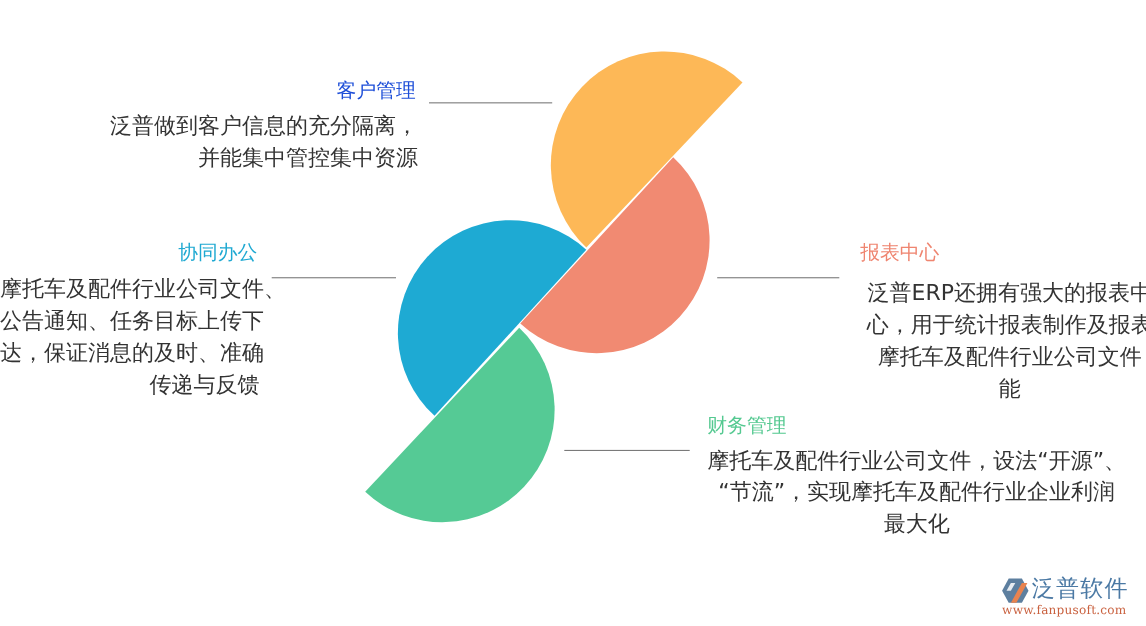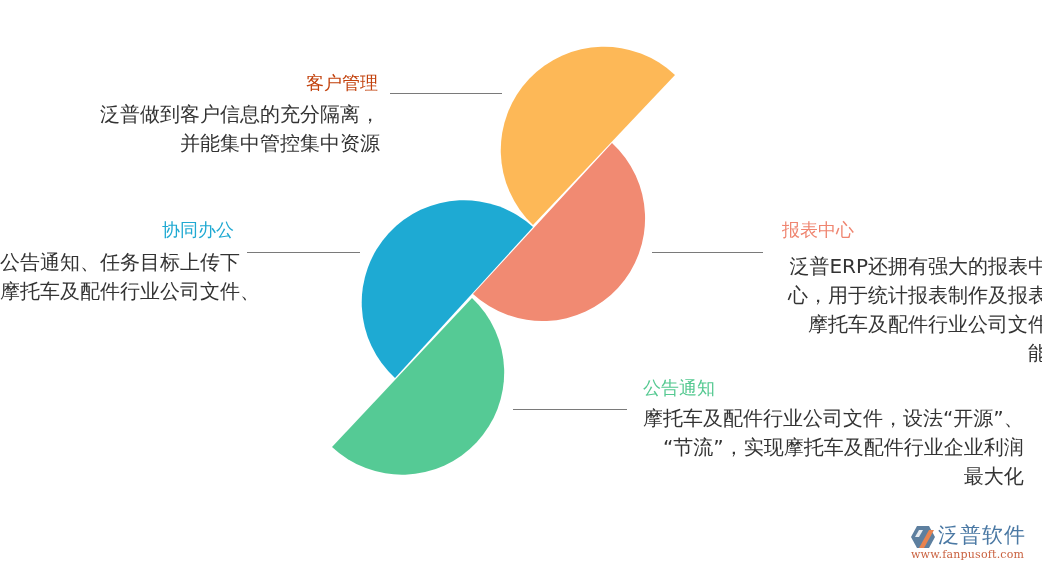--- a/index.html
+++ b/index.html
@@ -3,64 +3,66 @@
 <meta charset="utf-8">
 <style>
   html, body { margin: 0; padding: 0; background: #ffffff; }
   body { width: 1042px; height: 569px; position: relative; overflow: hidden;
          font-family: "DejaVu Sans", "Liberation Sans", sans-serif; }
   #diagram { position: absolute; left: 0; top: 0; }
   .title { position: absolute; font-size: 18px; line-height: 22px; white-space: nowrap; }
   .body { position: absolute; font-size: 20px; line-height: 29px; color: #333333; white-space: nowrap; }
   .body div { height: 29px; }
   .right { text-align: right; }
-  .left { text-align: right; }
+  .left { text-align: center; }
   .connector { position: absolute; height: 1px; background: #7a7a7a; }
   #logo { position: absolute; left: 908px; top: 520px; width: 130px; height: 44px; }
   #logo-icon { position: absolute; left: 2px; top: 4px; width: 26px; height: 26px; }
   #logo-name { position: absolute; left: 30px; top: 1px; font-size: 21px; line-height: 28px;
                letter-spacing: 1px; color: #4b79a4; white-space: nowrap; }
   #logo-url { position: absolute; left: 3px; top: 28px; font-size: 11px; line-height: 13px;
               font-family: "DejaVu Serif", "Liberation Serif", serif; color: #c9603e;
               white-space: nowrap; letter-spacing: 0.2px; }
 </style>
 </head>
 <body>
 
 <svg id="diagram" width="1042" height="569" viewBox="0 0 1042 569">
   <path fill="#1EAAD3" d="M 533 227 A 102 102 0 0 0 395 378 Z"></path>
   <path fill="#55CA95" d="M 472 298 A 102 102 0 0 1 332 447 Z"></path>
   <path fill="#FDB857" d="M 675 75 A 103 103 0 0 0 533 225 Z"></path>
   <path fill="#F18A72" d="M 612 143 A 102 102 0 0 1 473 294 Z"></path>
 </svg>
 
-<div class="title right" style="left:240px; top:72px; width:138px; color:#c2410c;">客户管理</div>
+<div class="title right" style="left:240px; top:72px; width:138px; color:#1d4ed8;">客户管理</div>
 <div class="connector" style="left:390px; top:93px; width:112px;"></div>
 <div class="body right" style="left:100px; top:100px; width:280px;">
   <div>泛普做到客户信息的充分隔离，</div>
   <div>并能集中管控集中资源</div>
 </div>
 
 <div class="title right" style="left:95px; top:219px; width:139px; color:#1FA9D2;">协同办公</div>
 <div class="connector" style="left:247px; top:252px; width:113px;"></div>
 <div class="body right" style="left:0px; top:248px; width:236px;">
+  <div>摩托车及配件行业公司文件、</div>
   <div>公告通知、任务目标上传下</div>
-  <div>摩托车及配件行业公司文件、</div>
+  <div>达，保证消息的及时、准确</div>
+  <div>传递与反馈</div>
 </div>
 
 <div class="title left" style="left:782px; top:219px; color:#EF8570;">报表中心</div>
 <div class="connector" style="left:652px; top:252px; width:111px;"></div>
 <div class="body left" style="left:788px; top:252px;">
   <div>泛普ERP还拥有强大的报表中</div>
   <div>心，用于统计报表制作及报表</div>
   <div>摩托车及配件行业公司文件</div>
   <div>能</div>
 </div>
 
-<div class="title left" style="left:643px; top:377px; color:#55C991;">公告通知</div>
+<div class="title left" style="left:643px; top:377px; color:#55C991;">财务管理</div>
 <div class="connector" style="left:513px; top:409px; width:114px;"></div>
 <div class="body left" style="left:643px; top:404px;">
   <div>摩托车及配件行业公司文件，设法“开源”、</div>
   <div>“节流”，实现摩托车及配件行业企业利润</div>
   <div>最大化</div>
 </div>
 
 <div id="logo">
   <svg id="logo-icon" viewBox="0 0 26 26">
     <polygon points="7,2 19,2 25,13 19,24 7,24 1,13" fill="#5d7f9f"></polygon>

